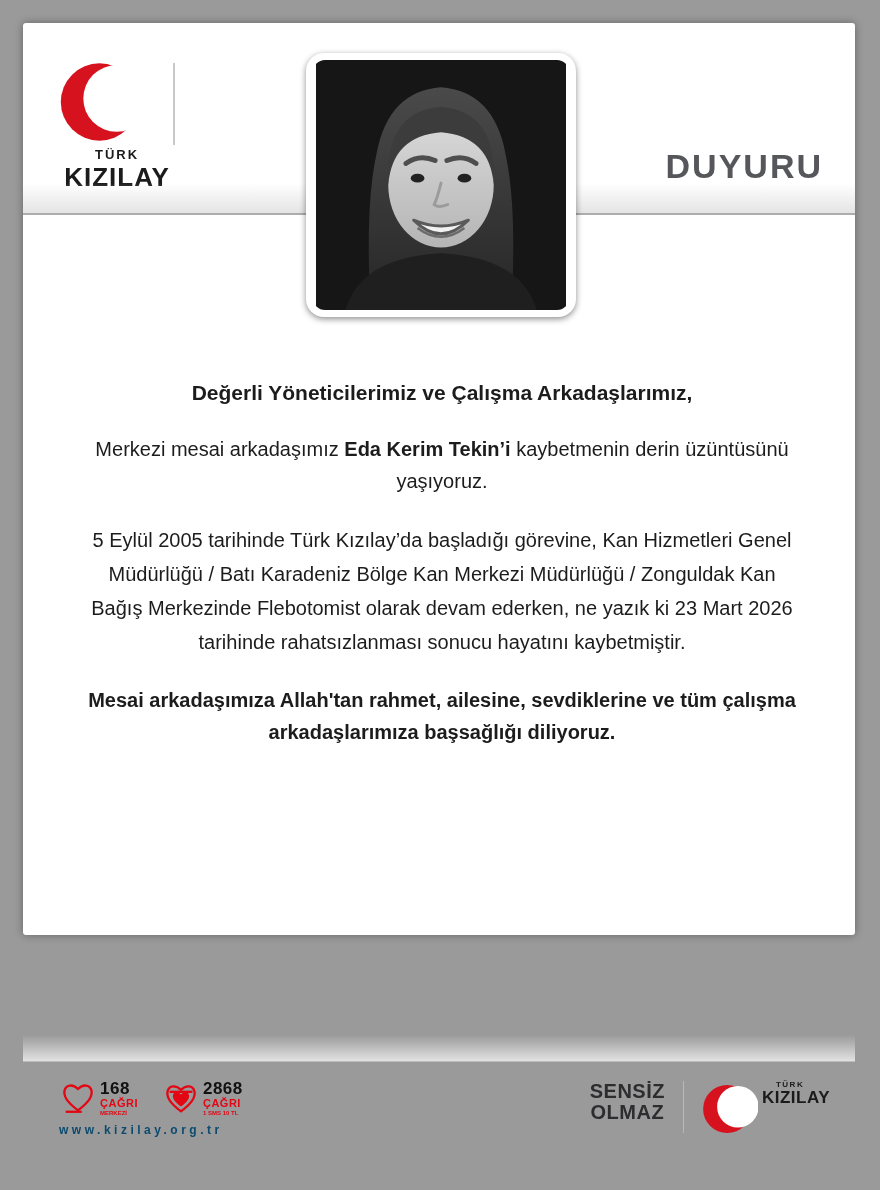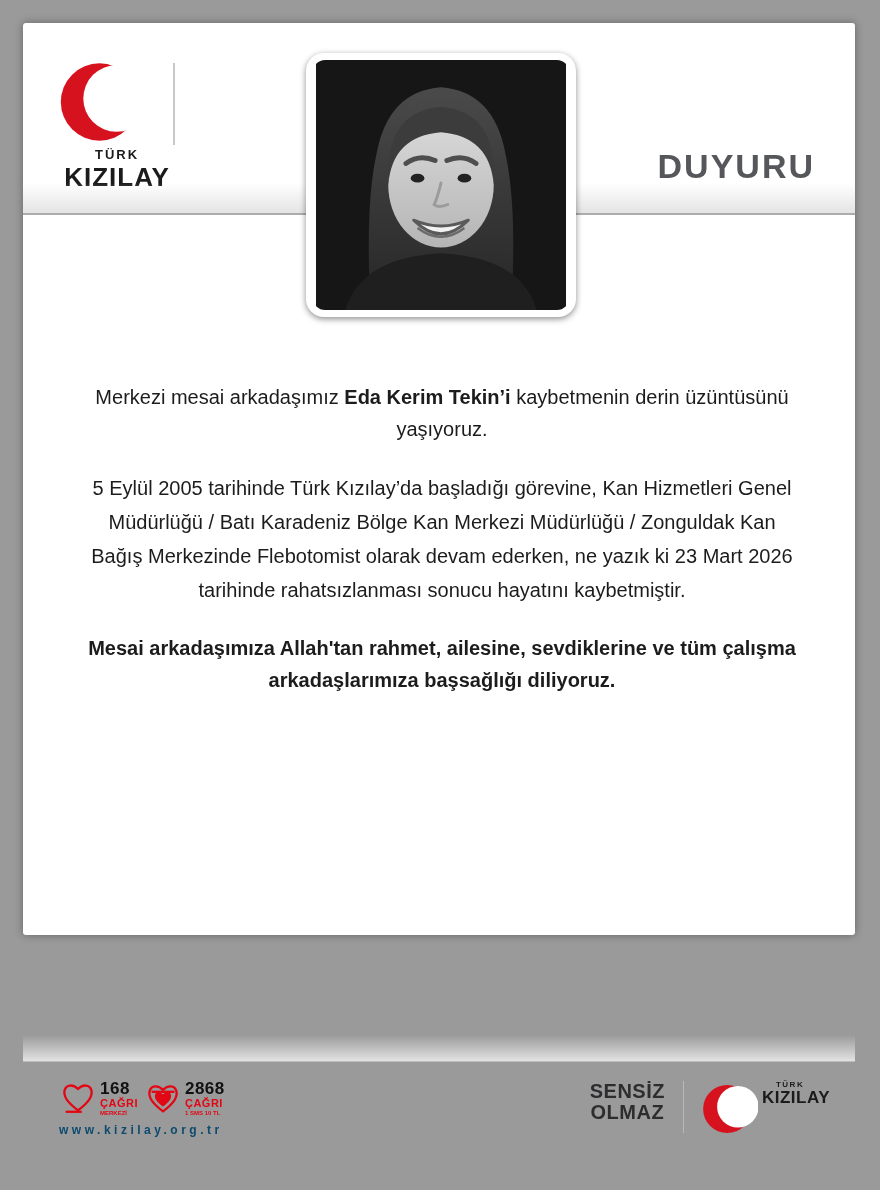--- a/index.html
+++ b/index.html
@@ -8,21 +8,21 @@
     position:absolute; left:23px; top:23px; width:832px; height:912px;
     background:#ffffff; border-radius:3px;
     box-shadow:0 0 8px rgba(0,0,0,0.35);
   }
   
   .crescent-lg { position:absolute; left:34px; top:34px; width:94px; height:90px; }
   .logo-text { position:absolute; left:18px; top:124px; width:152px; text-align:center; color:#1b1b1b; }
   .logo-text .t1 { font-size:13px; font-weight:bold; letter-spacing:2px; }
   .logo-text .t2 { font-size:26px; font-weight:bold; letter-spacing:1px; margin-top:0px; }
   .hdr-divider { position:absolute; left:150px; top:40px; width:2px; height:82px; background:#c9c9c9; }
-  .duyuru { position:absolute; right:40px; top:124px; font-size:34px; font-weight:bold; color:#56575b; letter-spacing:2px; }
+  .duyuru { position:absolute; right:32px; top:124px; font-size:34px; font-weight:bold; color:#56575b; letter-spacing:2px; }
   .hdr-band {
     position:absolute; left:0; top:160px; width:100%; height:32px;
     background:linear-gradient(to bottom, rgba(255,255,255,0) 0%, #e4e4e4 100%);
     border-bottom:2px solid #adadad;
   }
   
   .photo-frame {
     position:absolute; left:283px; top:30px; width:270px; height:264px;
     background:#ffffff; border-radius:18px; padding:7px;
     box-shadow:0 2px 6px rgba(0,0,0,0.45); z-index:5;
@@ -35,21 +35,21 @@
   .p-justify { text-align:justify; line-height:1.62; }
   .p-left { text-align:left; line-height:1.7; }
   .p-bold { font-weight:bold; }
   
   .ftr-band {
     position:absolute; left:0; top:1012px; width:100%; height:27px;
     background:linear-gradient(to bottom, rgba(255,255,255,0) 0%, #e2e2e2 100%);
     border-bottom:1px solid #bcbcbc;
   }
   .ftr-left { position:absolute; left:36px; top:1056px; }
-  .hotlines { display:flex; align-items:flex-start; gap:6px; }
+  .hotlines { display:flex; align-items:flex-start; gap:24px; }
   .hotline { display:flex; align-items:center; gap:3px; }
   .hotline .nums { display:flex; flex-direction:column; line-height:1; }
   .hotline .num { font-size:17px; font-weight:bold; color:#111; letter-spacing:0.5px; }
   .hotline .lab { font-size:11px; font-weight:bold; color:#e30613; letter-spacing:0.5px; margin-top:1px; }
   .hotline .sub { font-size:6px; font-weight:bold; color:#e30613; margin-top:1px; }
   .website { margin-top:6px; font-size:12px; font-weight:bold; color:#0c4a6e; letter-spacing:3.5px; }
   .ftr-right { position:absolute; right:25px; top:1058px; display:flex; }
   .slogan { text-align:center; font-size:20px; font-weight:900; color:#2d2d2f; line-height:1.05; letter-spacing:0.5px; }
   .ftr-divider { width:1px; height:52px; background:#b9b9b9; margin:0 18px; }
   .crescent-sm { width:56px; height:56px; }
@@ -95,20 +95,21 @@
       <path d="M164 106 q-14 -10 -30 -3" stroke="#4e4e4e" stroke-width="5" fill="none" stroke-linecap="round"></path>
       <ellipse cx="104" cy="121" rx="7" ry="4.5" fill="#222"></ellipse>
       <ellipse cx="152" cy="121" rx="7" ry="4.5" fill="#222"></ellipse>
       <path d="M128 126 q-4 16 -7 22 q5 4 14 0" stroke="#9b9b9b" stroke-width="3" fill="none" stroke-linecap="round"></path>
       <path d="M100 164 Q128 192 156 164 Q128 176 100 164 Z" fill="#f2f2f2" stroke="#5a5a5a" stroke-width="3" stroke-linejoin="round"></path>
       <path d="M104 172 Q128 190 152 172" stroke="#6b6b6b" stroke-width="2.5" fill="none"></path>
     </svg>
   </div>
 
   <div class="content">
+    <div class="salutation">Değerli Yöneticilerimiz ve Çalışma Arkadaşlarımız,</div>
     <p class="p-justify"><span>Merkezi mesai arkadaşımız </span><b>Eda Kerim Tekin’i</b><span> kaybetmenin derin üzüntüsünü yaşıyoruz.</span></p>
     <p class="p-left">5 Eylül 2005 tarihinde Türk Kızılay’da başladığı görevine, Kan Hizmetleri Genel Müdürlüğü / Batı Karadeniz Bölge Kan Merkezi Müdürlüğü / Zonguldak Kan Bağış Merkezinde Flebotomist olarak devam ederken, ne yazık ki 23 Mart 2026 tarihinde rahatsızlanması sonucu hayatını kaybetmiştir.</p>
     <p class="p-justify p-bold">Mesai arkadaşımıza Allah'tan rahmet, ailesine, sevdiklerine ve tüm çalışma arkadaşlarımıza başsağlığı diliyoruz.</p>
   </div>
 
   <div class="ftr-band"></div>
 
   <div class="ftr-left">
     <div class="hotlines">
       <div class="hotline">

